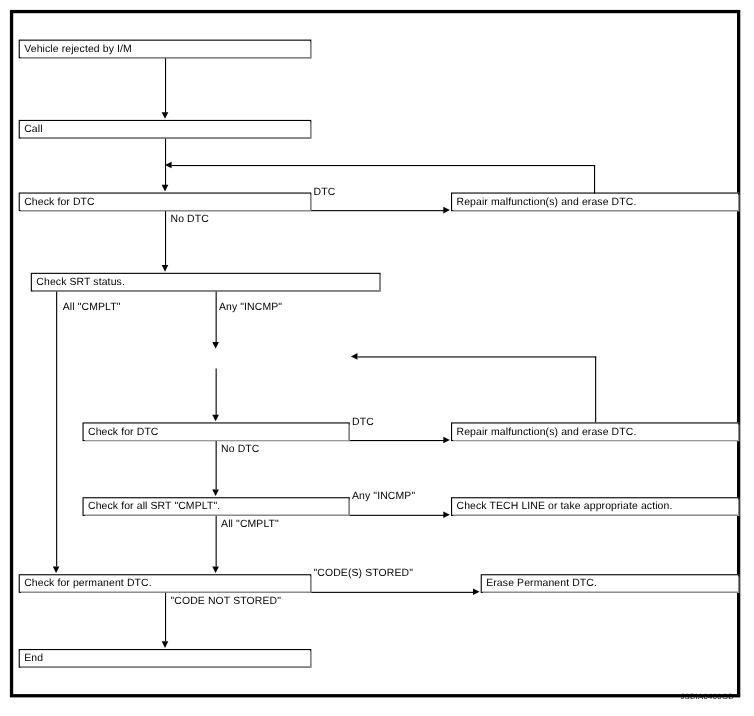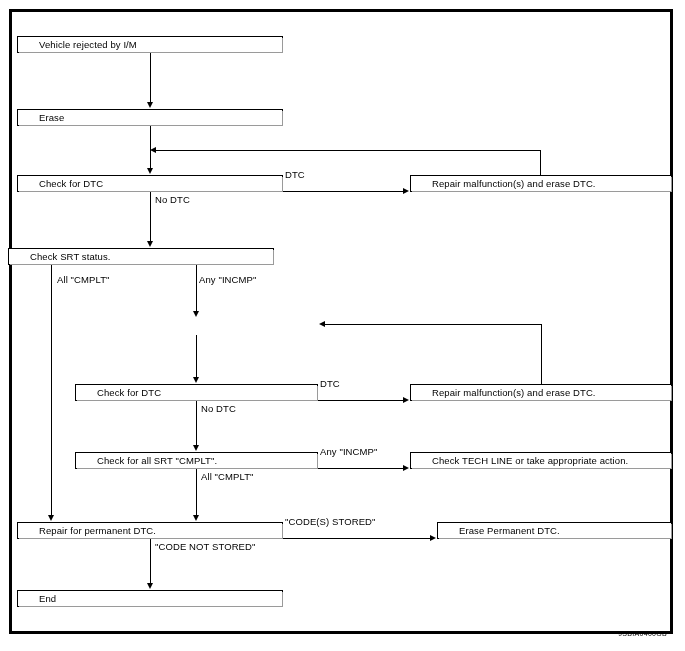--- a/index.html
+++ b/index.html
@@ -31,21 +31,21 @@
   
   .fbox {
     position: absolute;
     box-sizing: border-box;
     border: 1px solid #000000;
     background: #ffffff;
     height: 17px;
     line-height: 15px;
     font-size: 9.5px;
     color: #000000;
-    padding-left: 21px;
+    padding-left: 4px;
     white-space: nowrap;
     overflow: visible;
     letter-spacing: 0.1px;
   }
   
   .fbox::after {
     content: "";
     position: absolute;
     left: 1px;
     top: 100%;
@@ -120,38 +120,38 @@
   }
 </style>
 </head>
 <body>
 
 <div id="canvas">
   <div id="frame"></div>
 
   <div class="fbox" style="left:17px; top:36px; width:266px;">Vehicle rejected by I/M</div>
 
-  <div class="fbox" style="left:17px; top:109px; width:266px;">Erase</div>
+  <div class="fbox" style="left:17px; top:109px; width:266px;">Call</div>
 
   <div class="fbox" style="left:17px; top:175px; width:266px;">Check for DTC</div>
 
   <div class="fbox" style="left:410px; top:175px; width:262px;">Repair malfunction(s) and erase DTC.</div>
 
-  <div class="fbox" style="left:8px; top:248px; width:266px;">Check SRT status.</div>
+  <div class="fbox" style="left:28px; top:248px; width:318px;">Check SRT status.</div>
 
 
   <div class="fbox" style="left:75px; top:384px; width:243px;">Check for DTC</div>
 
   <div class="fbox" style="left:410px; top:384px; width:262px;">Repair malfunction(s) and erase DTC.</div>
 
   <div class="fbox" style="left:75px; top:452px; width:243px;">Check for all SRT "CMPLT".</div>
 
   <div class="fbox" style="left:410px; top:452px; width:262px;">Check TECH LINE or take appropriate action.</div>
 
-  <div class="fbox" style="left:17px; top:522px; width:266px;">Repair for permanent DTC.</div>
+  <div class="fbox" style="left:17px; top:522px; width:266px;">Check for permanent DTC.</div>
 
   <div class="fbox" style="left:17px; top:590px; width:266px;">End</div>
 
   <div class="fbox" style="left:437px; top:522px; width:235px;">Erase Permanent DTC.</div>
 
   <div class="vline" style="left:150px; top:53px; height:50px;"></div>
   <div class="arr-down" style="left:146.5px; top:102px;"></div>
 
   <div class="vline" style="left:150px; top:126px; height:43px;"></div>
   <div class="arr-down" style="left:146.5px; top:168px;"></div>

